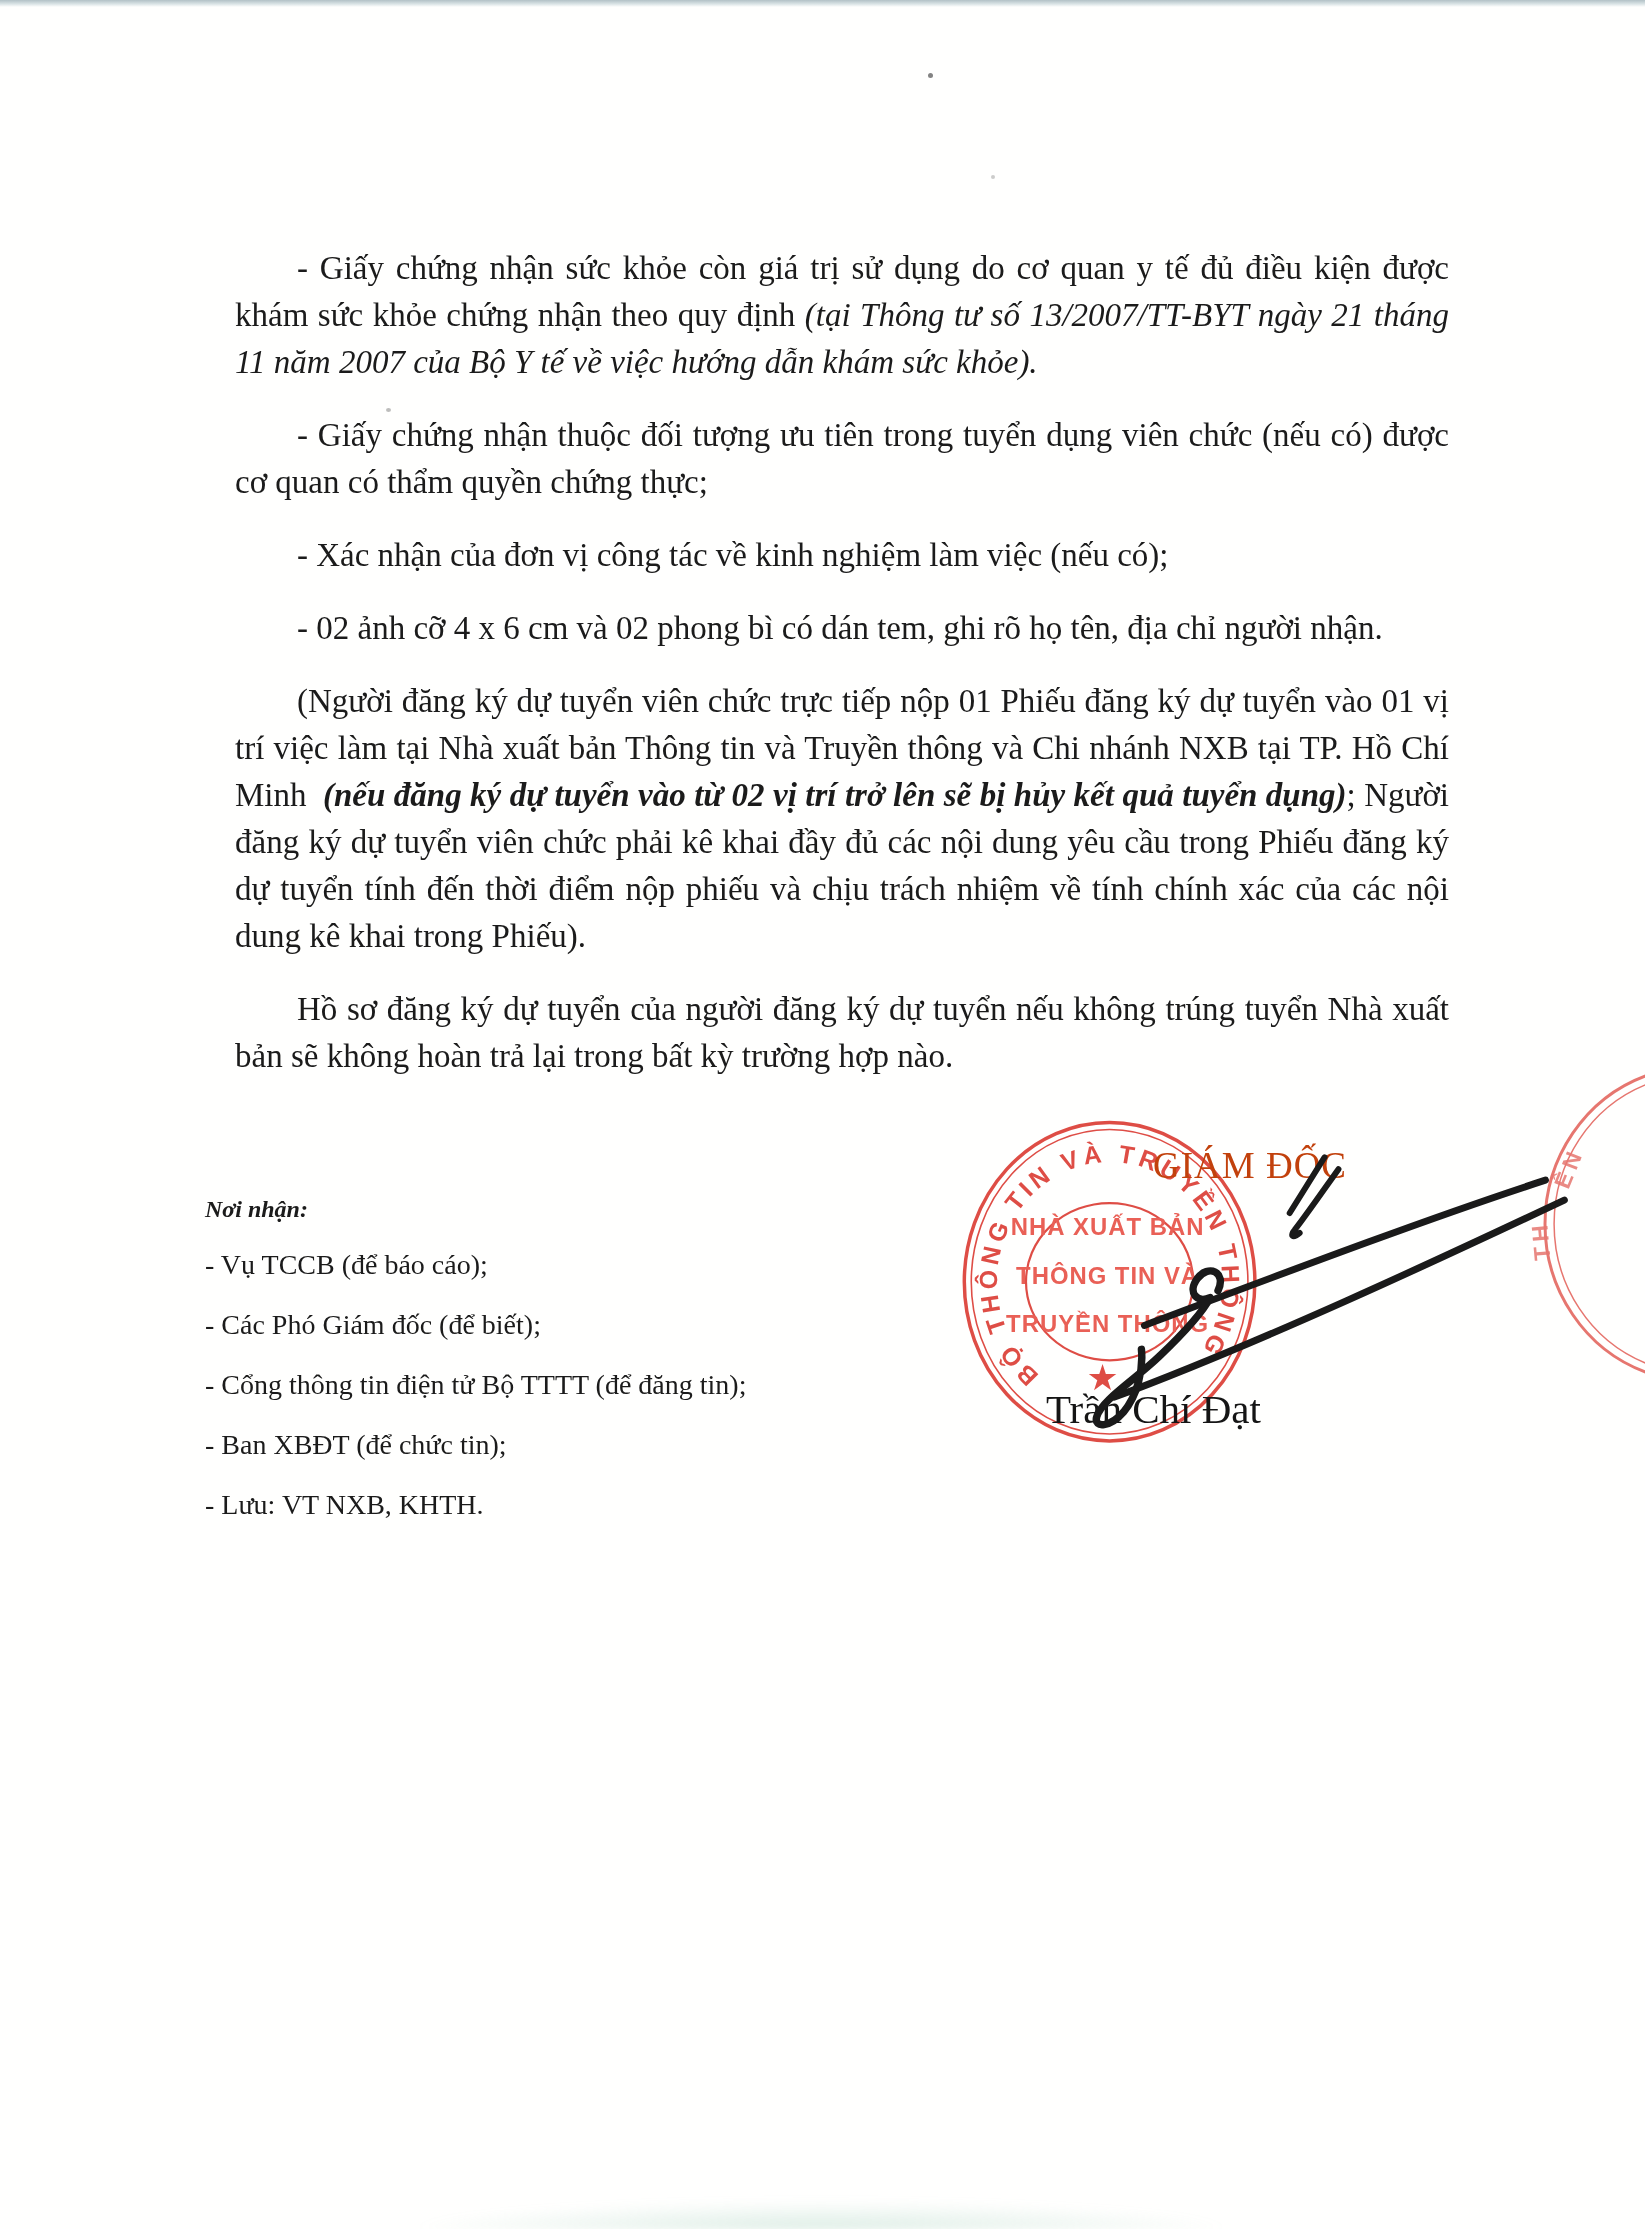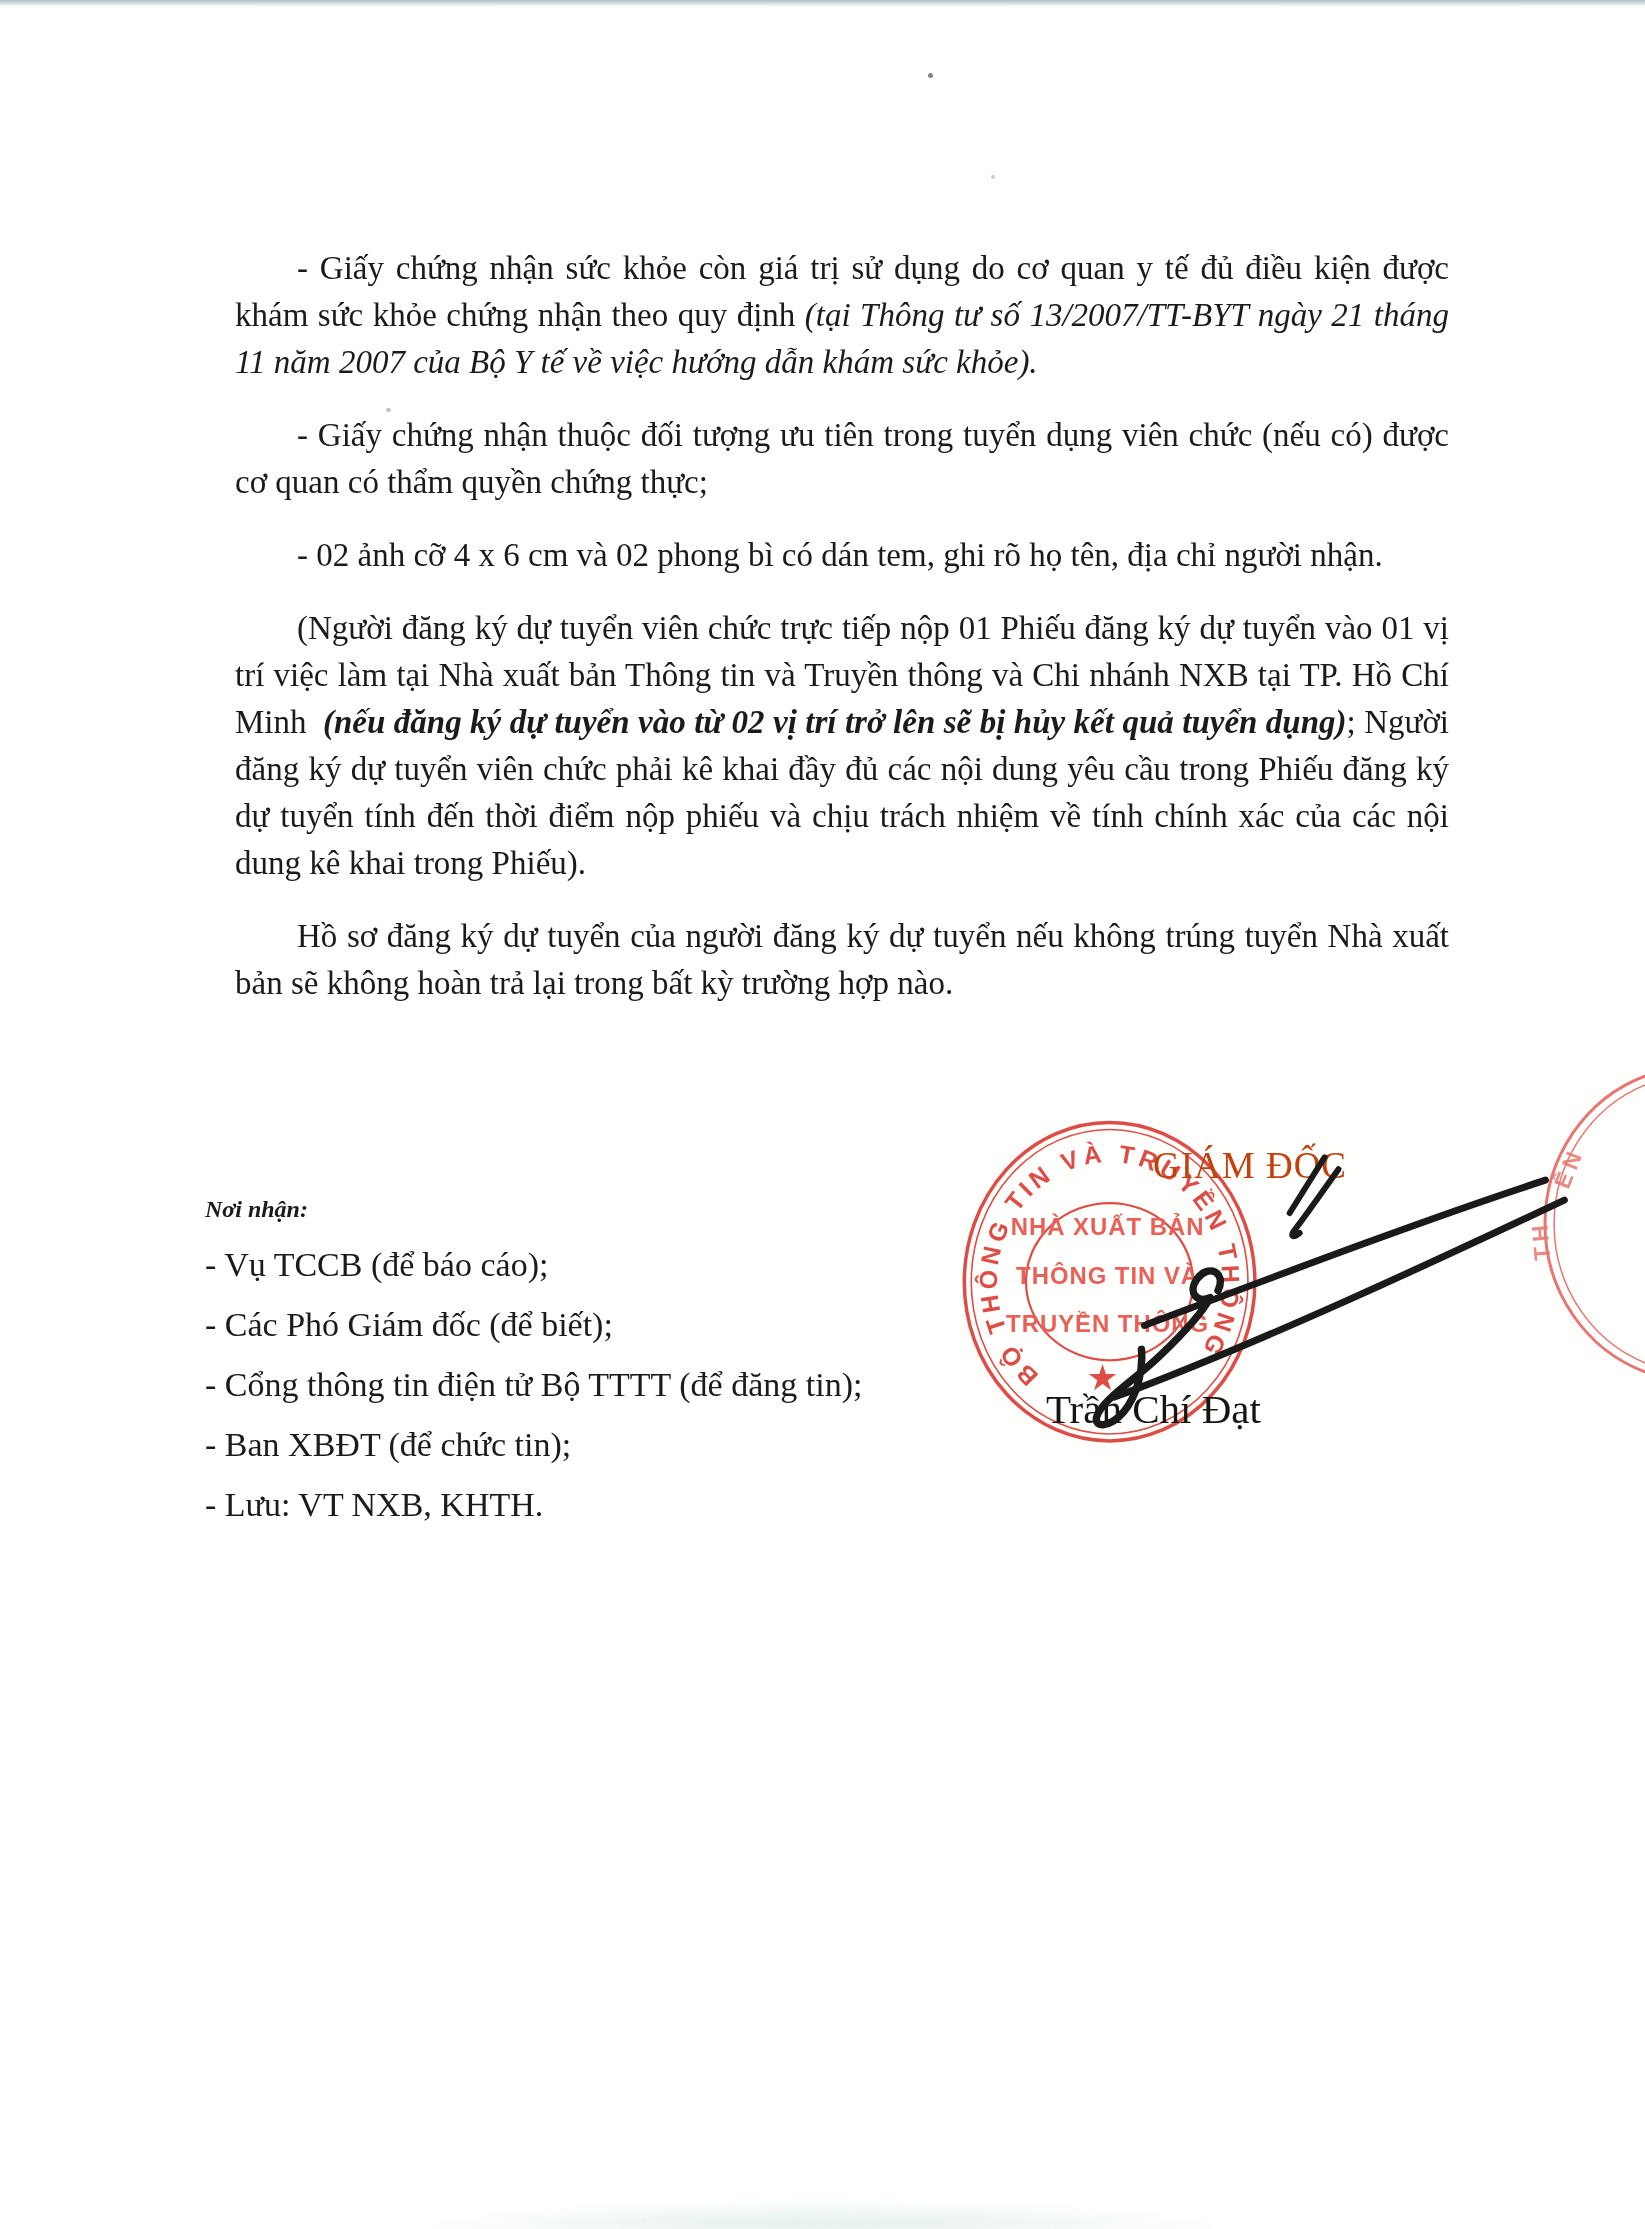--- a/index.html
+++ b/index.html
@@ -18,21 +18,21 @@
   .body-text{
     position:absolute; left:235px; top:245px; width:1214px; z-index:2;
     font-size:33px; line-height:47px; text-align:justify;
   }
   .para{margin:0 0 26px 0; text-indent:62px;}
   .para span.italic{font-style:italic;}
   .para span.bold-italic{font-style:italic; font-weight:bold;margin-left:8px;}
 
   .recipients{position:absolute; left:205px; top:1196px; z-index:2;}
   .recipients-title{font-size:24px; font-weight:bold; font-style:italic; margin-bottom:12px;}
-  .recipient-line{font-size:34px; line-height:60px; white-space:nowrap;}
+  .recipient-line{font-size:28px; line-height:60px; white-space:nowrap;}
 
   .sig-title{
     position:absolute; left:1106px; top:1144px; z-index:2;
     font-size:37px; font-weight:normal; letter-spacing:1px; color:#c2410c; white-space:nowrap;margin-left:47px;
   }
   .sig-name{
     position:absolute; left:1046px; top:1385px; z-index:2;
     font-size:41px; font-weight:normal; color:#151515; white-space:nowrap;
   }
 
@@ -78,20 +78,21 @@
       <path d="M 1654 1081 A 152 158 0 0 0 1654 1379" fill="none" stroke-width="3" stroke="#e0544c"></path>
       <path d="M 1654 1090 A 144 150 0 0 0 1654 1370" fill="none" stroke-width="1.5" stroke="#e0544c"></path>
       <text class="partial-letters" transform="translate(1576,1196) rotate(-68)" fill="#e0544c">ỀN</text>
       <text class="partial-letters" transform="translate(1558,1266) rotate(-95)" fill="#e0544c">TH</text>
     </g>
   </svg>
 
   <div class="body-text">
       <p class="para"><span>- Giấy chứng nhận sức khỏe còn giá trị sử dụng do cơ quan y tế đủ điều kiện được khám sức khỏe chứng nhận theo quy định </span><span class="italic">(tại Thông tư số 13/2007/TT-BYT ngày 21 tháng 11 năm 2007 của Bộ Y tế về việc hướng dẫn khám sức khỏe).</span></p>
       <p class="para"><span>- Giấy chứng nhận thuộc đối tượng ưu tiên trong tuyển dụng viên chức (nếu có) được cơ quan có thẩm quyền chứng thực;</span></p>
+      <p class="para"><span>- Xác nhận của đơn vị công tác về kinh nghiệm làm việc (nếu có);</span></p>
       <p class="para"><span>- 02 ảnh cỡ 4 x 6 cm và 02 phong bì có dán tem, ghi rõ họ tên, địa chỉ người nhận.</span></p>
       <p class="para"><span>(Người đăng ký dự tuyển viên chức trực tiếp nộp 01 Phiếu đăng ký dự tuyển vào 01 vị trí việc làm tại Nhà xuất bản Thông tin và Truyền thông và Chi nhánh NXB tại TP. Hồ Chí Minh </span><span class="bold-italic">(nếu đăng ký dự tuyển vào từ 02 vị trí trở lên sẽ bị hủy kết quả tuyển dụng)</span><span>; Người đăng ký dự tuyển viên chức phải kê khai đầy đủ các nội dung yêu cầu trong Phiếu đăng ký dự tuyển tính đến thời điểm nộp phiếu và chịu trách nhiệm về tính chính xác của các nội dung kê khai trong Phiếu).</span></p>
       <p class="para"><span>Hồ sơ đăng ký dự tuyển của người đăng ký dự tuyển nếu không trúng tuyển Nhà xuất bản sẽ không hoàn trả lại trong bất kỳ trường hợp nào.</span></p>
     </div>
 
   <div class="recipients">
     <div class="recipients-title">Nơi nhận:</div>
     <div>
         <div class="recipient-line">- Vụ TCCB (để báo cáo);</div>
         <div class="recipient-line">- Các Phó Giám đốc (để biết);</div>

